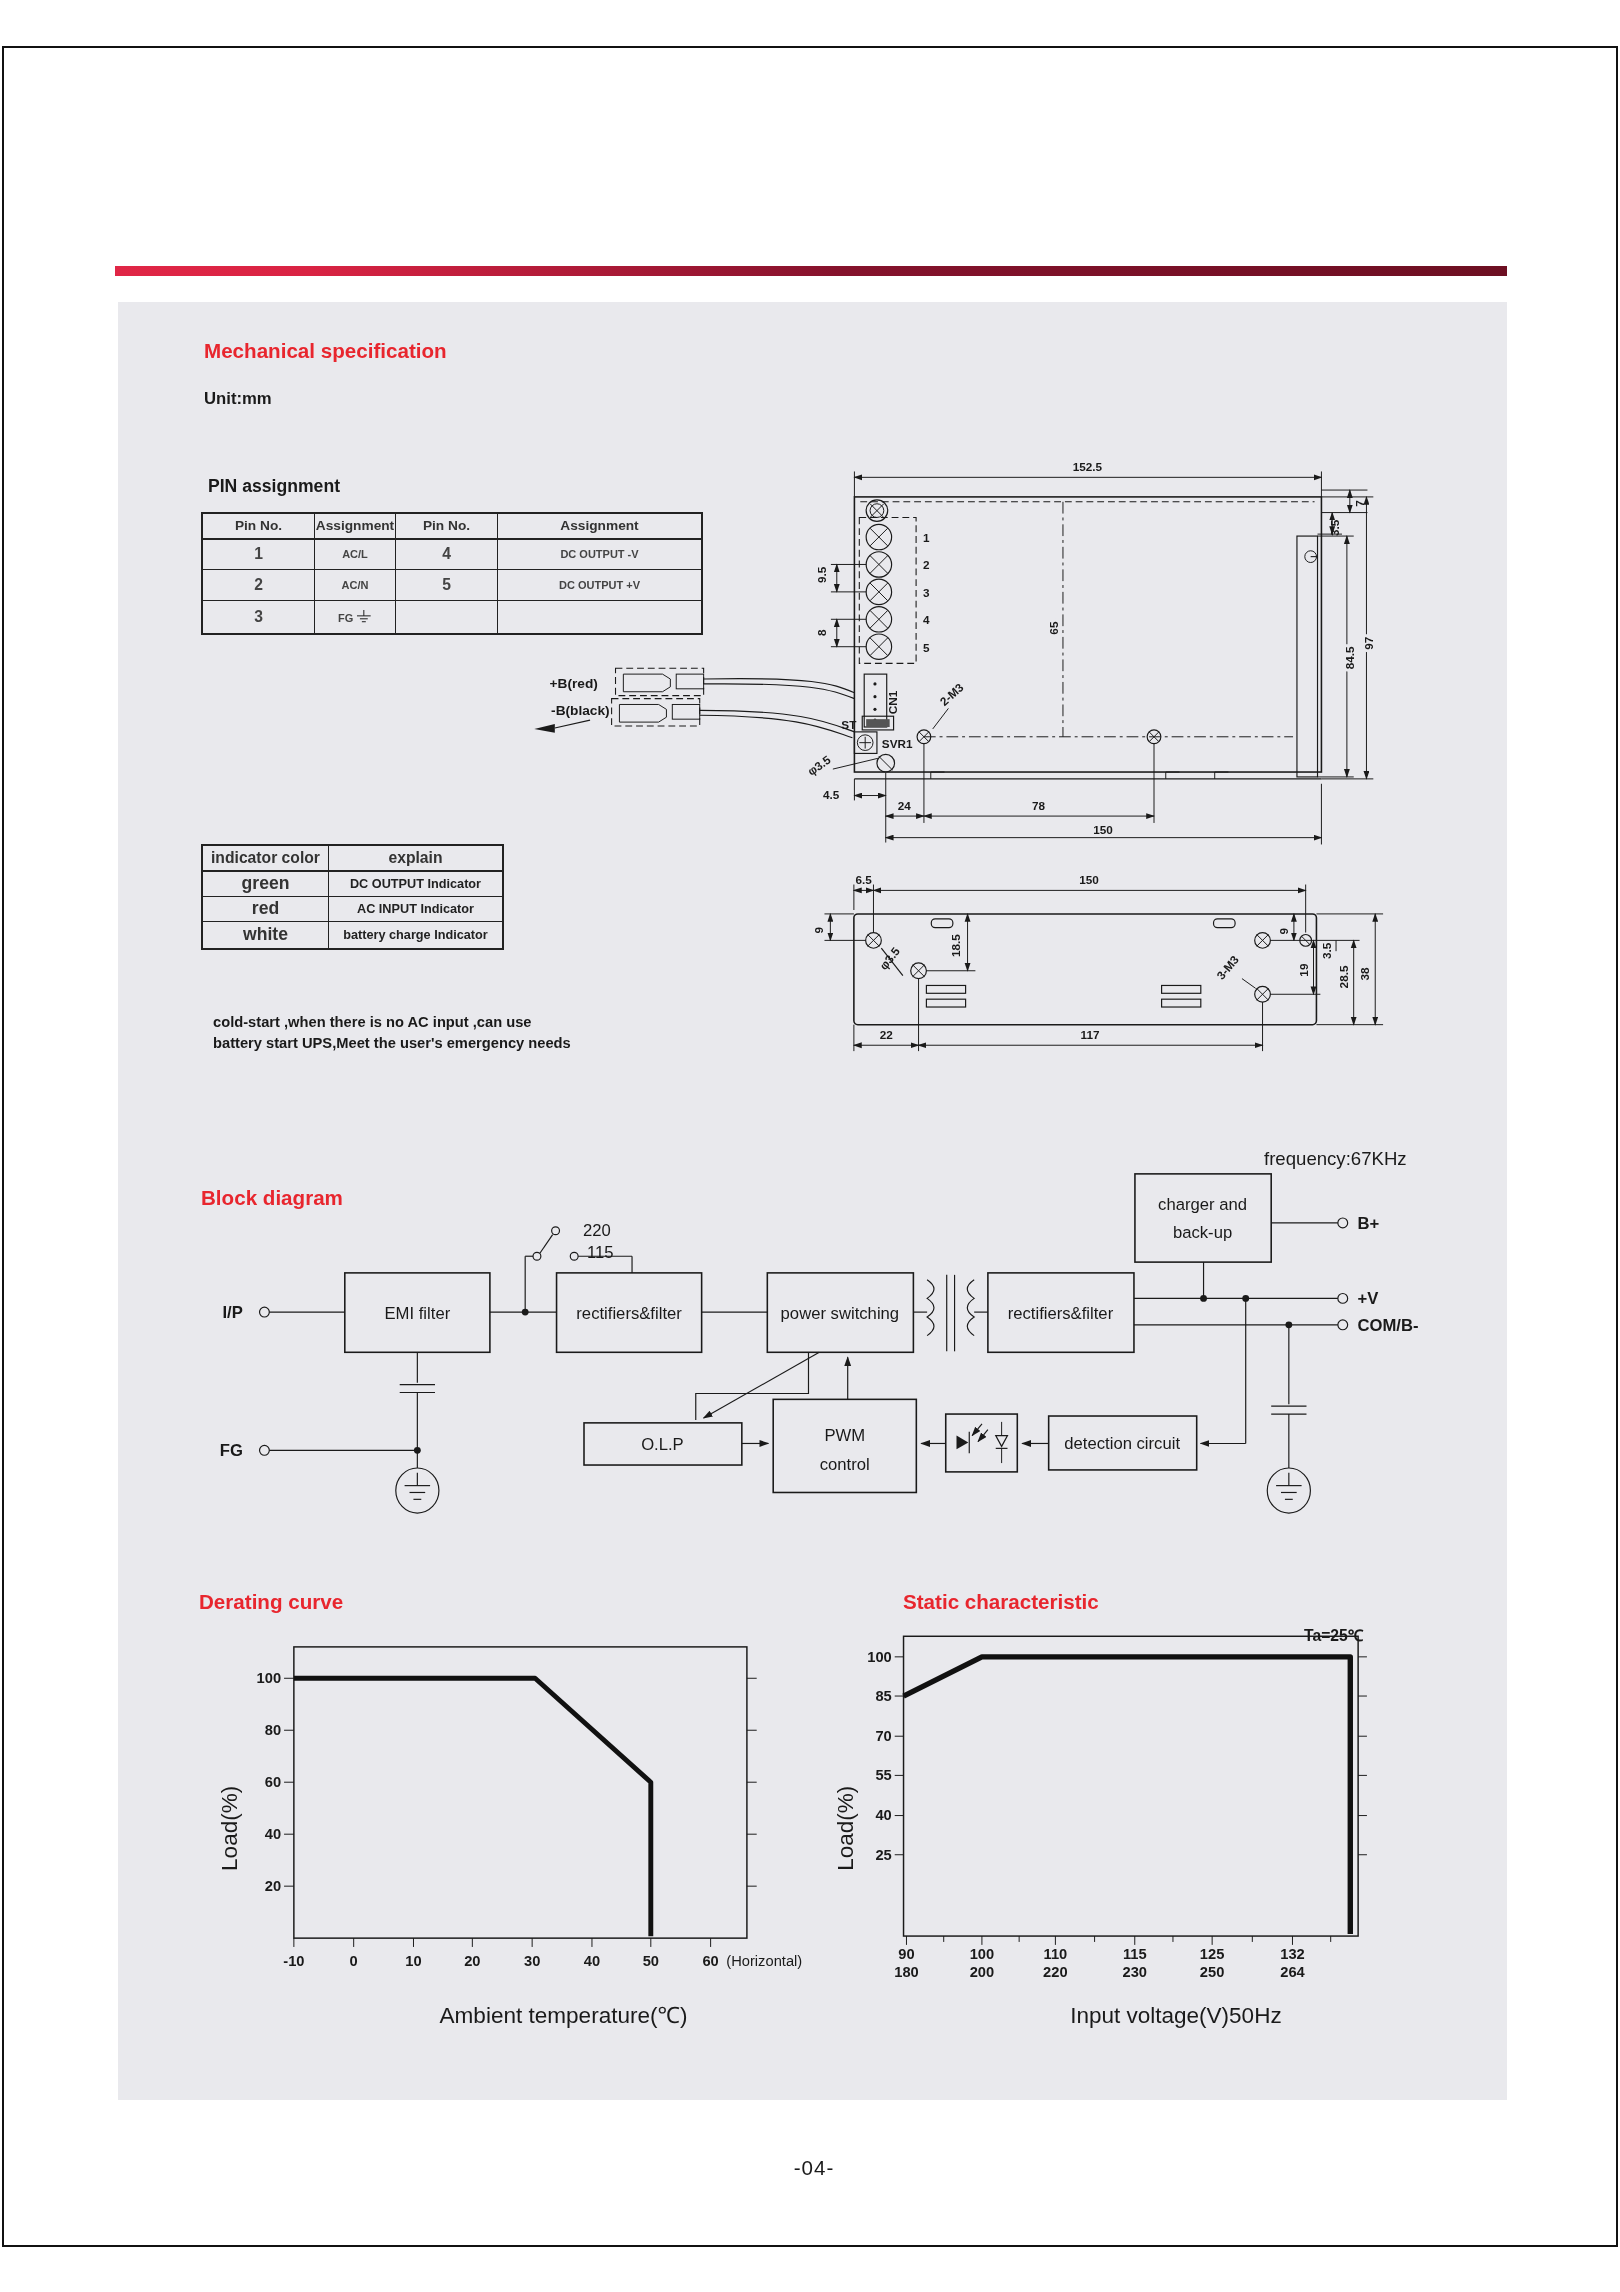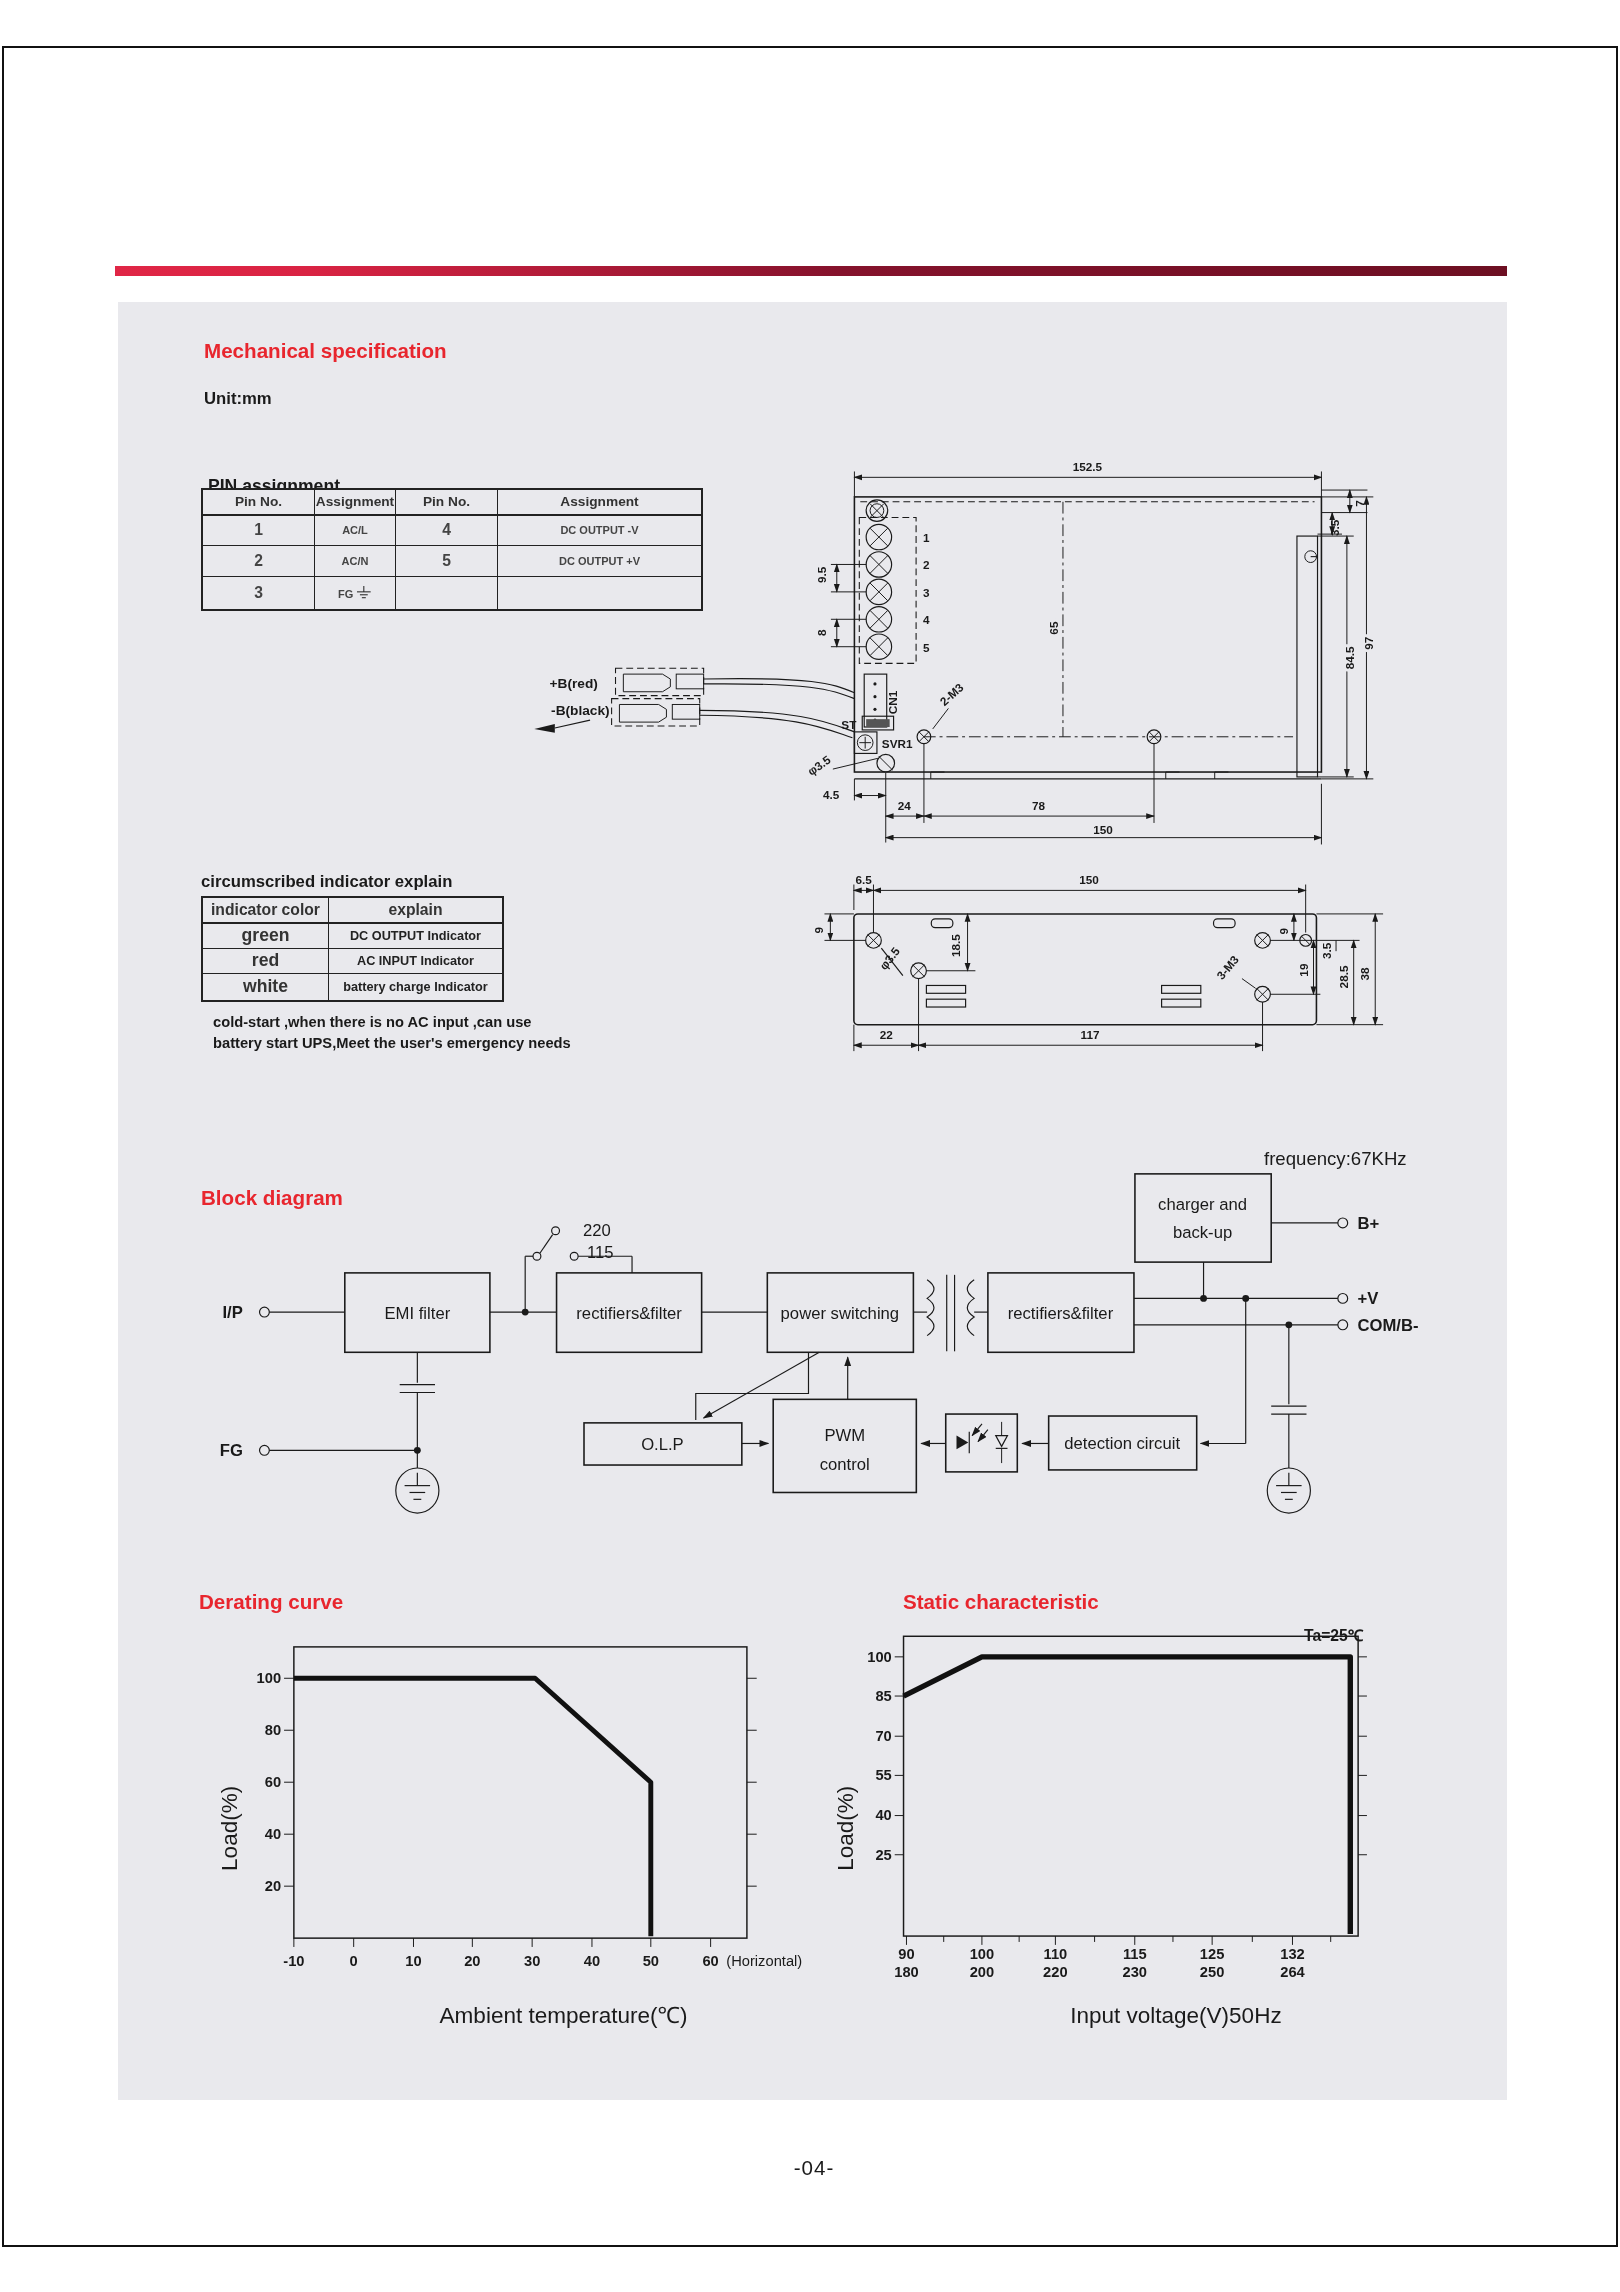--- a/index.html
+++ b/index.html
@@ -50,21 +50,21 @@
   <div class="abs frame"></div>
 
   <div class="abs rule"></div>
 
   <div class="abs panel"></div>
 
   <div class="abs redhead" style="left:204px;top:339px;">Mechanical specification</div>
   <div class="abs plain" style="left:204px;top:380px;">Unit:mm</div>
   <div class="abs blkhead" style="left:208px;top:476px;">PIN assignment</div>
 
-  <table class="abs dtable pin-t" style="left:201px;top:488px;">
+  <table class="abs dtable pin-t" style="left:201px;top:512px;">
     <tbody>
         <tr class="hdrow" style="height:25.5px;">
       <th style="width:111px;">Pin No.</th>
       <th style="width:80px;">Assignment</th>
       <th style="width:101px;">Pin No.</th>
       <th style="width:203px;">Assignment</th>
     </tr>
     <tr style="height:31px;">
       <td class="num">1</td>
       <td class="asg">AC/L</td>
@@ -355,21 +355,21 @@
         <line x1="122" y1="120" x2="122" y2="194" class="thin"></line>
         <line x1="473" y1="144" x2="473" y2="194" class="thin"></line>
       <line x1="56" y1="188" x2="122" y2="188" class="thin" marker-start="url(#b_as)" marker-end="url(#b_ae)"></line>
       <text x="89" y="182" class="dim" text-anchor="middle">22</text>
       <line x1="122" y1="188" x2="473" y2="188" class="thin" marker-start="url(#b_as)" marker-end="url(#b_ae)"></line>
       <text x="297" y="182" class="dim" text-anchor="middle">117</text>
     </g>
   </svg>
 
   <div class="abs blkhead" style="left:201px;top:872px;font-size:16.7px;">circumscribed indicator explain</div>
-  <table class="abs dtable ind-t" style="left:201px;top:896px;padding-left:44px;">
+  <table class="abs dtable ind-t" style="left:201px;top:844px;padding-left:44px;">
     <tbody>
         <tr class="hdrow" style="height:25.5px;">
       <th style="width:125px;">indicator color</th>
       <th style="width:173px;">explain</th>
     </tr>
     <tr style="height:25.5px;">
       <td class="col">green</td>
       <td class="exp">DC OUTPUT Indicator</td>
     </tr>
     <tr style="height:25.5px;">

